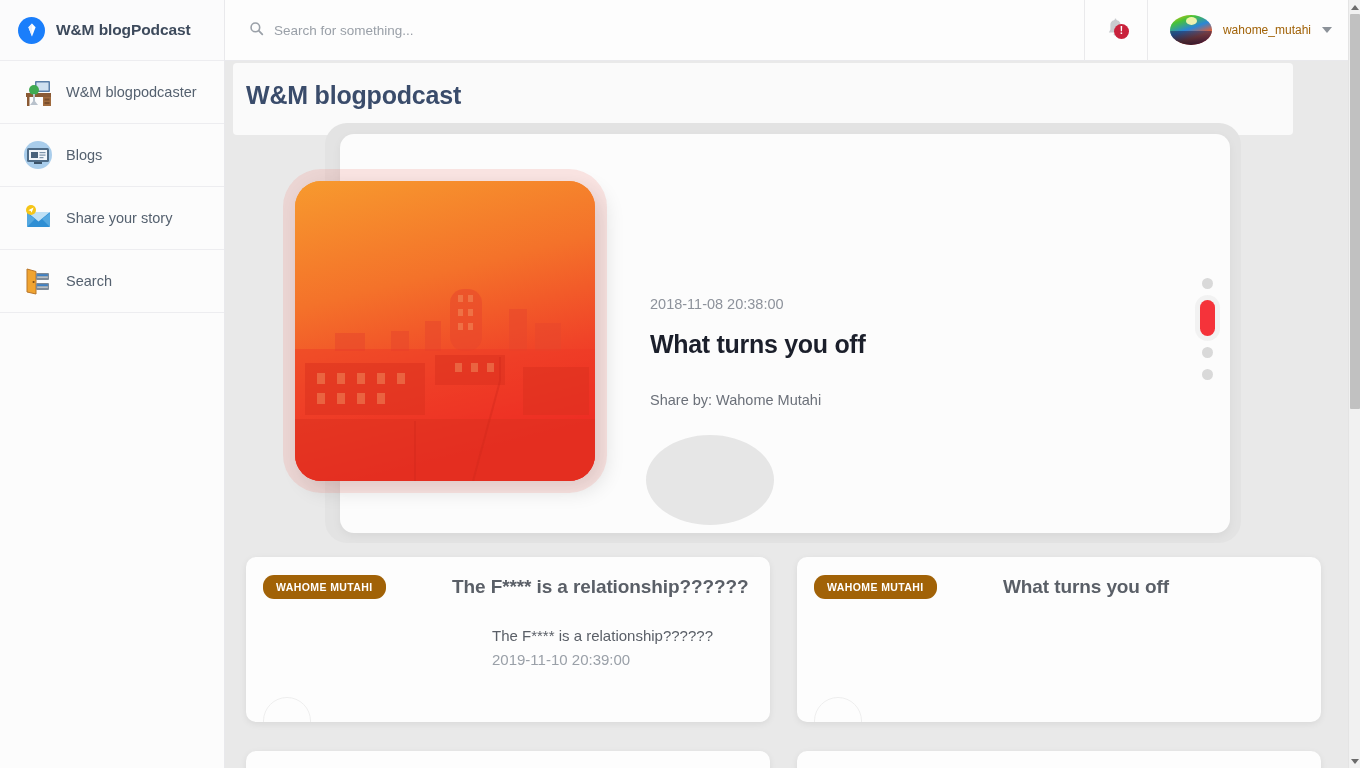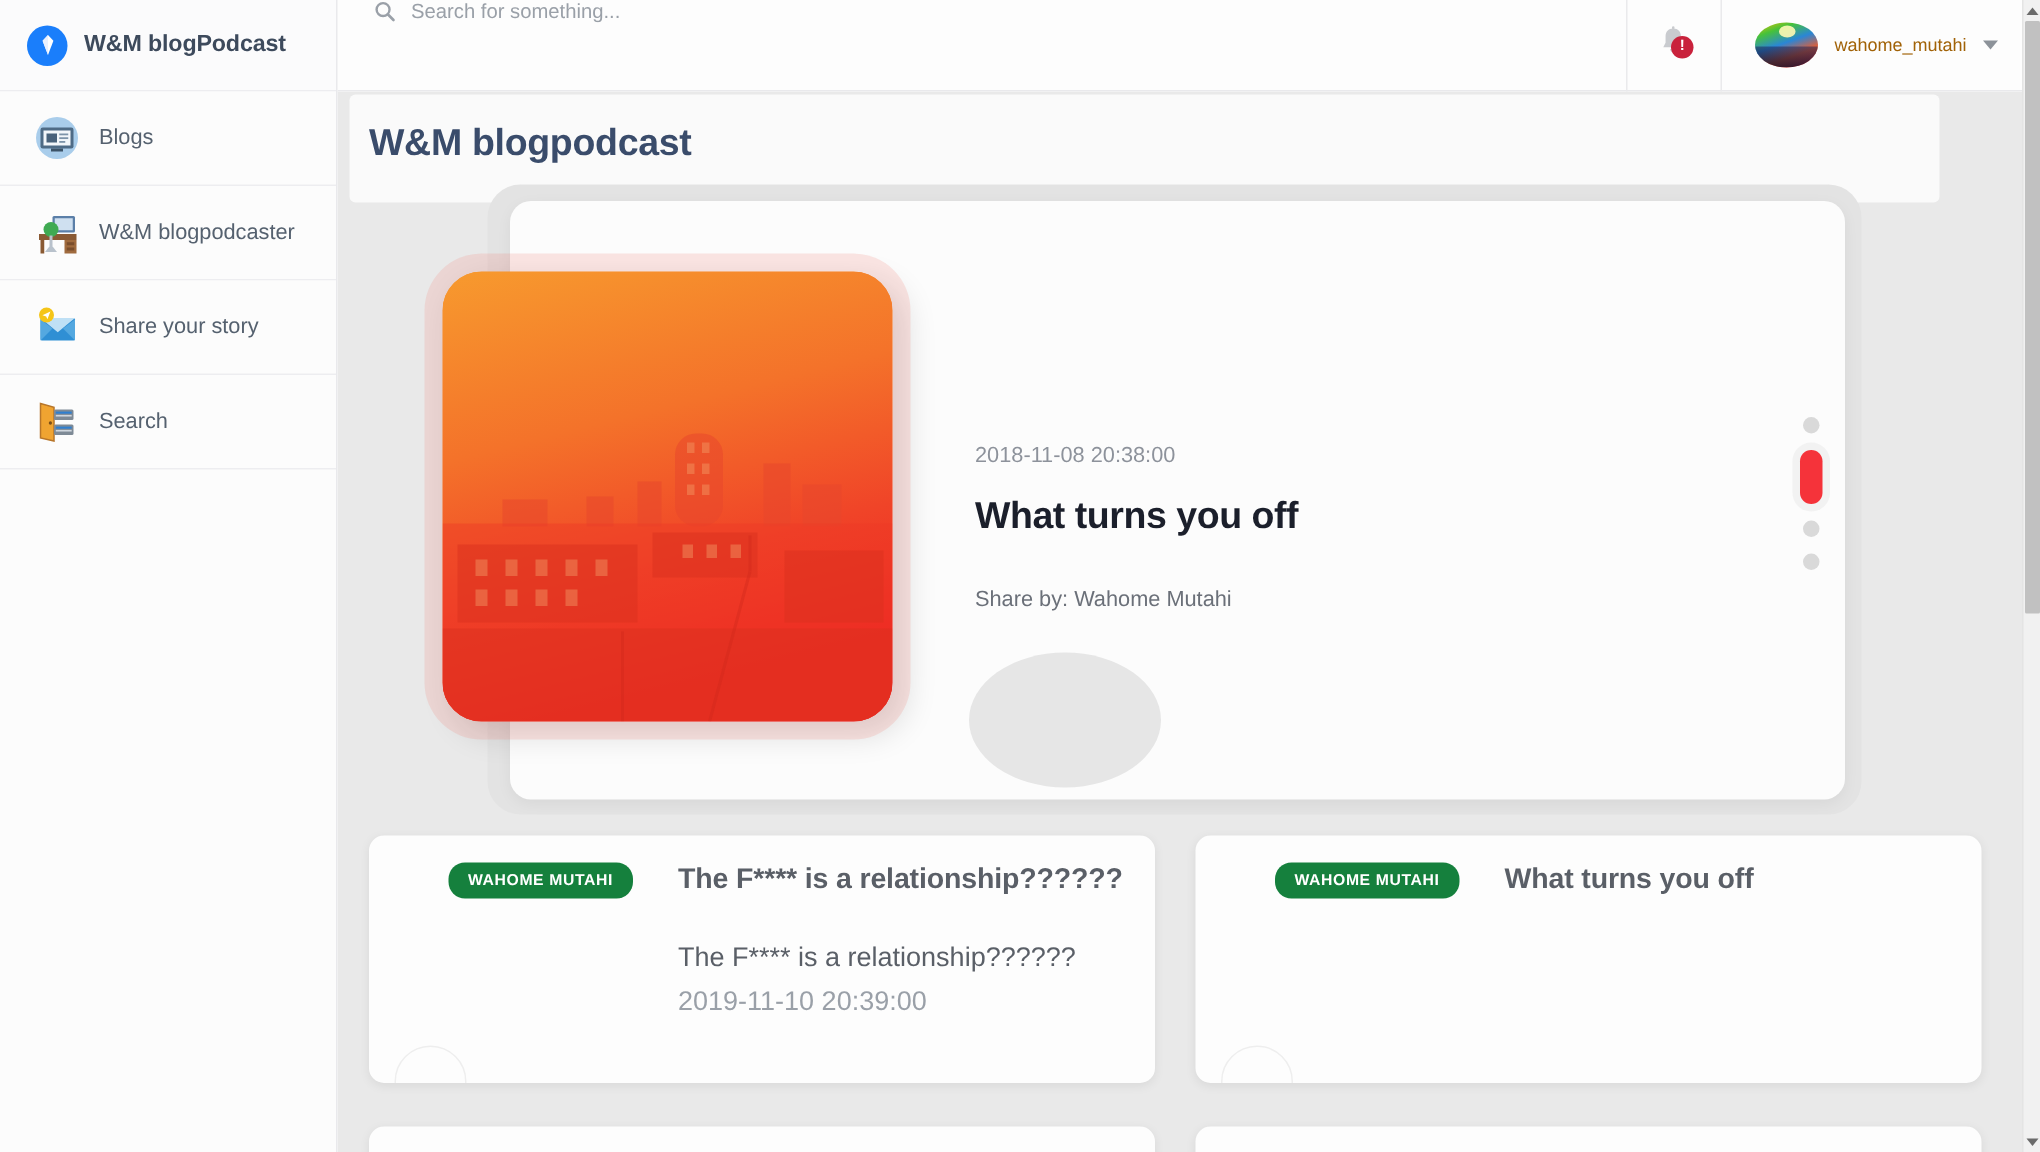--- a/index.html
+++ b/index.html
@@ -55,21 +55,21 @@
   
   .topbar {
     position: absolute; left: 225px; top: 0;
     width: 1123px; height: 61px;
     background: #fdfdfd;
     border-bottom: 1px solid #e9e9ec;
     display: flex; align-items: center;
     z-index: 25;
   }
   .search-wrap {
-    flex: 1; display: flex; align-items: flex-start; gap: 10px;
+    flex: 1; display: flex; align-items: center; gap: 10px;
     padding-left: 24px; height: 100%;
   }
   .search-input {
     border: none; outline: none; background: transparent;
     font-family: "Liberation Sans", sans-serif;
     font-size: 13.5px; color: #8d929b; width: 420px;
   }
   .search-input::placeholder { color: #9aa0a8; }
 
   .topbar-divider { width: 1px; height: 61px; background: #eaeaec; }
@@ -207,35 +207,34 @@
     width: 524px; height: 165px;
     background: #fdfdfd;
     border-radius: 10px;
     box-shadow: 0 2px 7px rgba(0,0,0,.07);
     position: relative;
     overflow: hidden;
     cursor: pointer;
   }
   .badge {
     position: absolute; left: 17px; top: 18px;
-    background: #15803d; color: #fff;
+    background: #a16207; color: #fff;
     font-size: 10.5px; font-weight: bold;
     letter-spacing: .4px;
     padding: 6px 13px; border-radius: 11px;
     white-space: nowrap;
-    margin-left: 36px;
   }
   .post-body { position: absolute; left: 206px; top: 18px; right: 16px; }
   .post-title {
     font-size: 19px; font-weight: bold; color: #5a5f67;
     letter-spacing: -0.1px; line-height: 1.25;
   }
   .post-excerpt {
     margin-top: 25px;
-    font-size: 18px; color: #5a5f67; line-height: 1.63;
+    font-size: 15px; color: #5a5f67; line-height: 1.63; margin-left: 40px;
   }
   .post-excerpt .ts { color: #9aa0a8; }
   .post-avatar {
     position: absolute; left: 17px; bottom: -23px;
     width: 48px; height: 48px; border-radius: 50%;
     border: 1px solid #eeeeee;
     background: #fdfdfd;
   }
 
   
@@ -282,54 +281,54 @@
   <aside class="sidebar">
 
     <div class="brand">
       <span class="brand-logo">
         <svg width="16" height="16" viewBox="0 0 16 16">
           <path d="M8 1.4 L11.6 5.2 L8 14.6 L4.4 5.2 Z" fill="#ffffff"></path>
           <path d="M8 1.4 L8 14.6 L4.4 5.2 Z" fill="#e8f0fe"></path>
         </svg>
       </span>
       <span class="brand-title">W&amp;M blogPodcast</span>
-    </div>
-
-    <div class="nav-item">
-      <span class="nav-icon">
-        <svg width="32" height="32" viewBox="0 0 32 32">
-          <circle cx="16" cy="16" r="14" fill="#a9cdeb"></circle>
-          <rect x="5" y="9" width="22" height="14" rx="1.5" fill="#4e6b86"></rect>
-          <rect x="7" y="11" width="18" height="10" fill="#f2f6fa"></rect>
-          <rect x="9" y="13" width="7" height="6" fill="#49627b"></rect>
-          <rect x="17.5" y="13" width="6" height="1.2" fill="#7c93a9"></rect>
-          <rect x="17.5" y="15.5" width="6" height="1.2" fill="#7c93a9"></rect>
-          <rect x="17.5" y="18" width="4" height="1.2" fill="#7c93a9"></rect>
-          <rect x="12" y="23" width="8" height="2" fill="#3c5368"></rect>
-        </svg>
-      </span>
-      <span class="nav-label">Blogs</span>
     </div>
 
     <div class="nav-item">
       <span class="nav-icon">
         <svg width="32" height="32" viewBox="0 0 32 32">
           <rect x="13" y="5" width="15" height="11" rx="1" fill="#5b7fa8"></rect>
           <rect x="14.5" y="6.5" width="12" height="8" fill="#cfe0f0"></rect>
           <rect x="4" y="17" width="25" height="4" fill="#8a5a34"></rect>
           <rect x="21" y="21" width="8" height="9" fill="#a06b3e"></rect>
           <rect x="22.5" y="22.5" width="5" height="2" fill="#7a4e2c"></rect>
           <rect x="22.5" y="26" width="5" height="2" fill="#7a4e2c"></rect>
           <rect x="5" y="21" width="2.5" height="9" fill="#8a5a34"></rect>
           <circle cx="12" cy="14" r="5" fill="#3faa52"></circle>
           <rect x="11" y="18" width="2" height="7" fill="#b9c2cc"></rect>
           <path d="M8 29 L12 24 L16 29 Z" fill="#b9c2cc"></path>
         </svg>
       </span>
       <span class="nav-label">W&amp;M blogpodcaster</span>
+    </div>
+
+    <div class="nav-item">
+      <span class="nav-icon">
+        <svg width="32" height="32" viewBox="0 0 32 32">
+          <circle cx="16" cy="16" r="14" fill="#a9cdeb"></circle>
+          <rect x="5" y="9" width="22" height="14" rx="1.5" fill="#4e6b86"></rect>
+          <rect x="7" y="11" width="18" height="10" fill="#f2f6fa"></rect>
+          <rect x="9" y="13" width="7" height="6" fill="#49627b"></rect>
+          <rect x="17.5" y="13" width="6" height="1.2" fill="#7c93a9"></rect>
+          <rect x="17.5" y="15.5" width="6" height="1.2" fill="#7c93a9"></rect>
+          <rect x="17.5" y="18" width="4" height="1.2" fill="#7c93a9"></rect>
+          <rect x="12" y="23" width="8" height="2" fill="#3c5368"></rect>
+        </svg>
+      </span>
+      <span class="nav-label">Blogs</span>
     </div>
 
     <div class="nav-item">
       <span class="nav-icon">
         <svg width="32" height="32" viewBox="0 0 32 32">
           <rect x="5" y="10" width="23" height="15" rx="1" fill="#2f8fd4"></rect>
           <path d="M5 10 L16.5 19.5 L28 10 Z" fill="#bfe0f5"></path>
           <path d="M5 25 L13 17 L5 11 Z" fill="#54a8e0"></path>
           <path d="M28 25 L20 17 L28 11 Z" fill="#54a8e0"></path>
           <circle cx="9" cy="8" r="5" fill="#f5c518"></circle>

